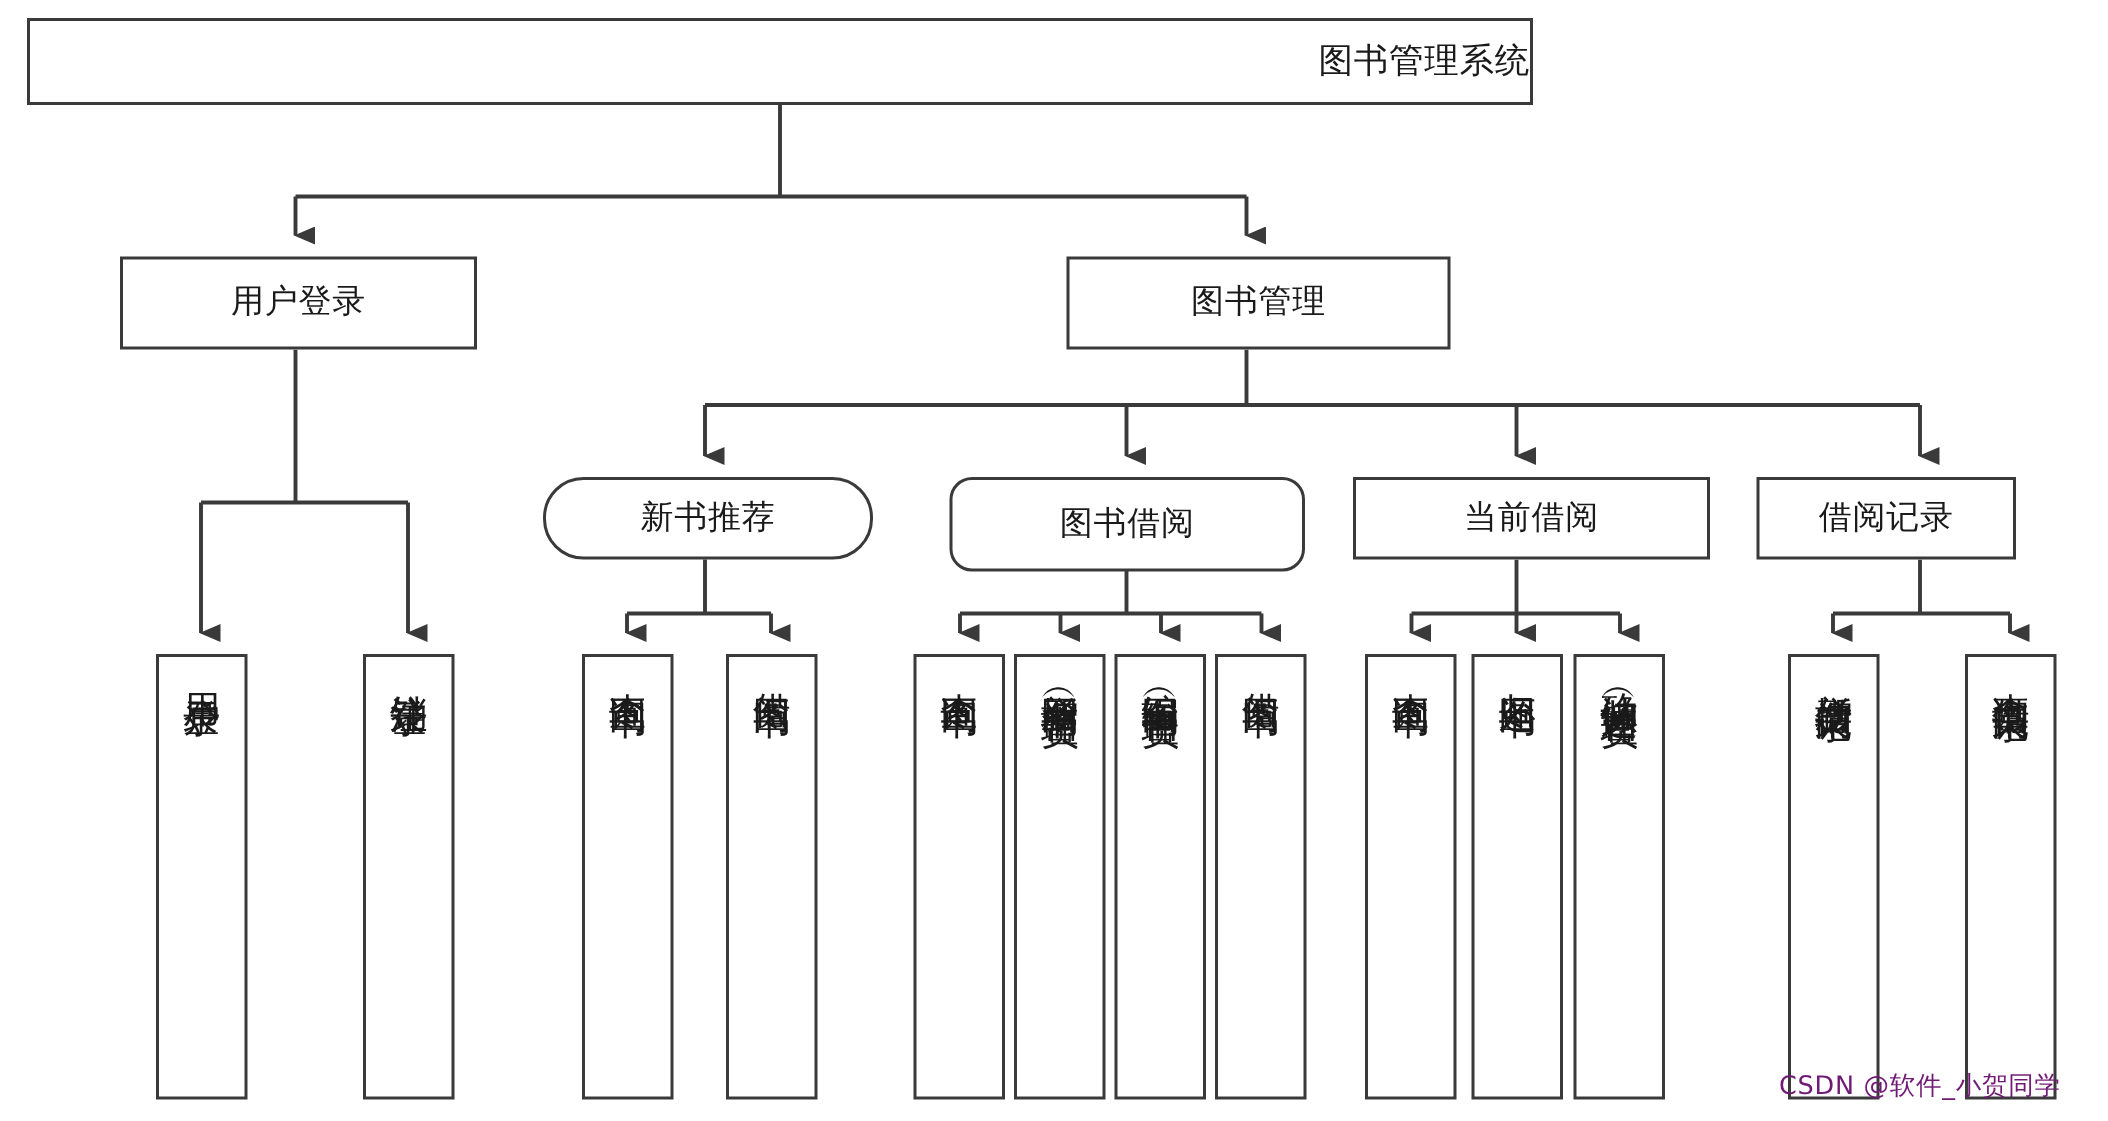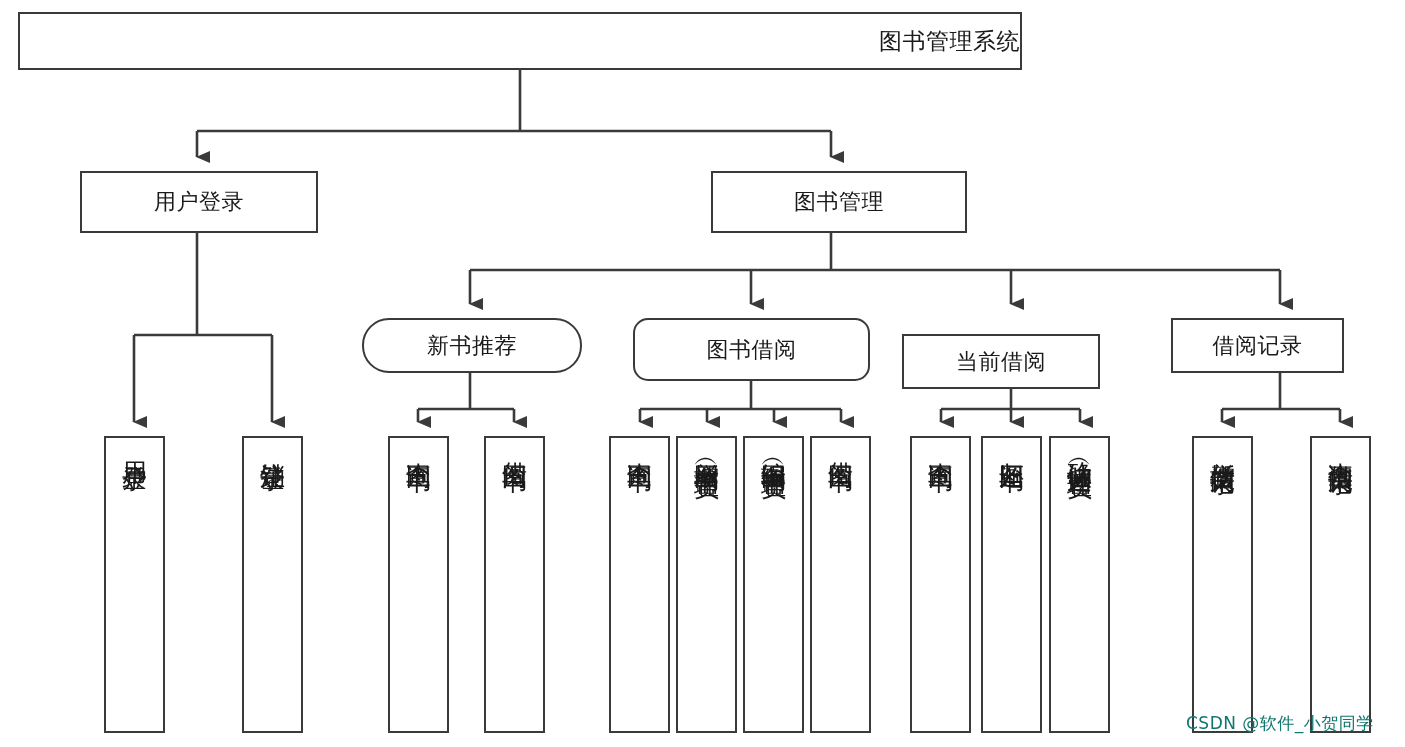--- a/index.html
+++ b/index.html
@@ -64,21 +64,21 @@
     margin: 0 auto;
   }
   .node.vert.fit .label {
     font-size: 25px;
   }
   .watermark {
     position: absolute;
     left: 1186px;
     top: 712px;
     font-size: 17px;
-    color: #0f766e;
+    color: #701a75;
     white-space: nowrap;
     letter-spacing: 0.5px;
   }
 </style>
 </head>
 <body>
 
 <div id="canvas">
 
   <svg class="wires" viewBox="0 0 1405 747" xmlns="http://www.w3.org/2000/svg">
@@ -141,21 +141,21 @@
   <div class="node horiz" style="left:711px; top:171px; width:256px; height:62px;">
     <span class="label">图书管理</span>
   </div>
 
   <div class="node horiz" style="left:362px; top:318px; width:220px; height:55px;border-radius:27px;">
     <span class="label">新书推荐</span>
   </div>
   <div class="node horiz" style="left:633px; top:318px; width:237px; height:63px;border-radius:15px;">
     <span class="label">图书借阅</span>
   </div>
-  <div class="node horiz" style="left:902px; top:334px; width:198px; height:55px;">
+  <div class="node horiz" style="left:902px; top:318px; width:238px; height:55px;">
     <span class="label">当前借阅</span>
   </div>
   <div class="node horiz" style="left:1171px; top:318px; width:173px; height:55px;">
     <span class="label">借阅记录</span>
   </div>
 
   <div class="node vert" style="left:104px; top:436px; width:61px; height:297px;">
     <span class="label">用户登录</span>
   </div>
   <div class="node vert" style="left:242px; top:436px; width:61px; height:297px;">

